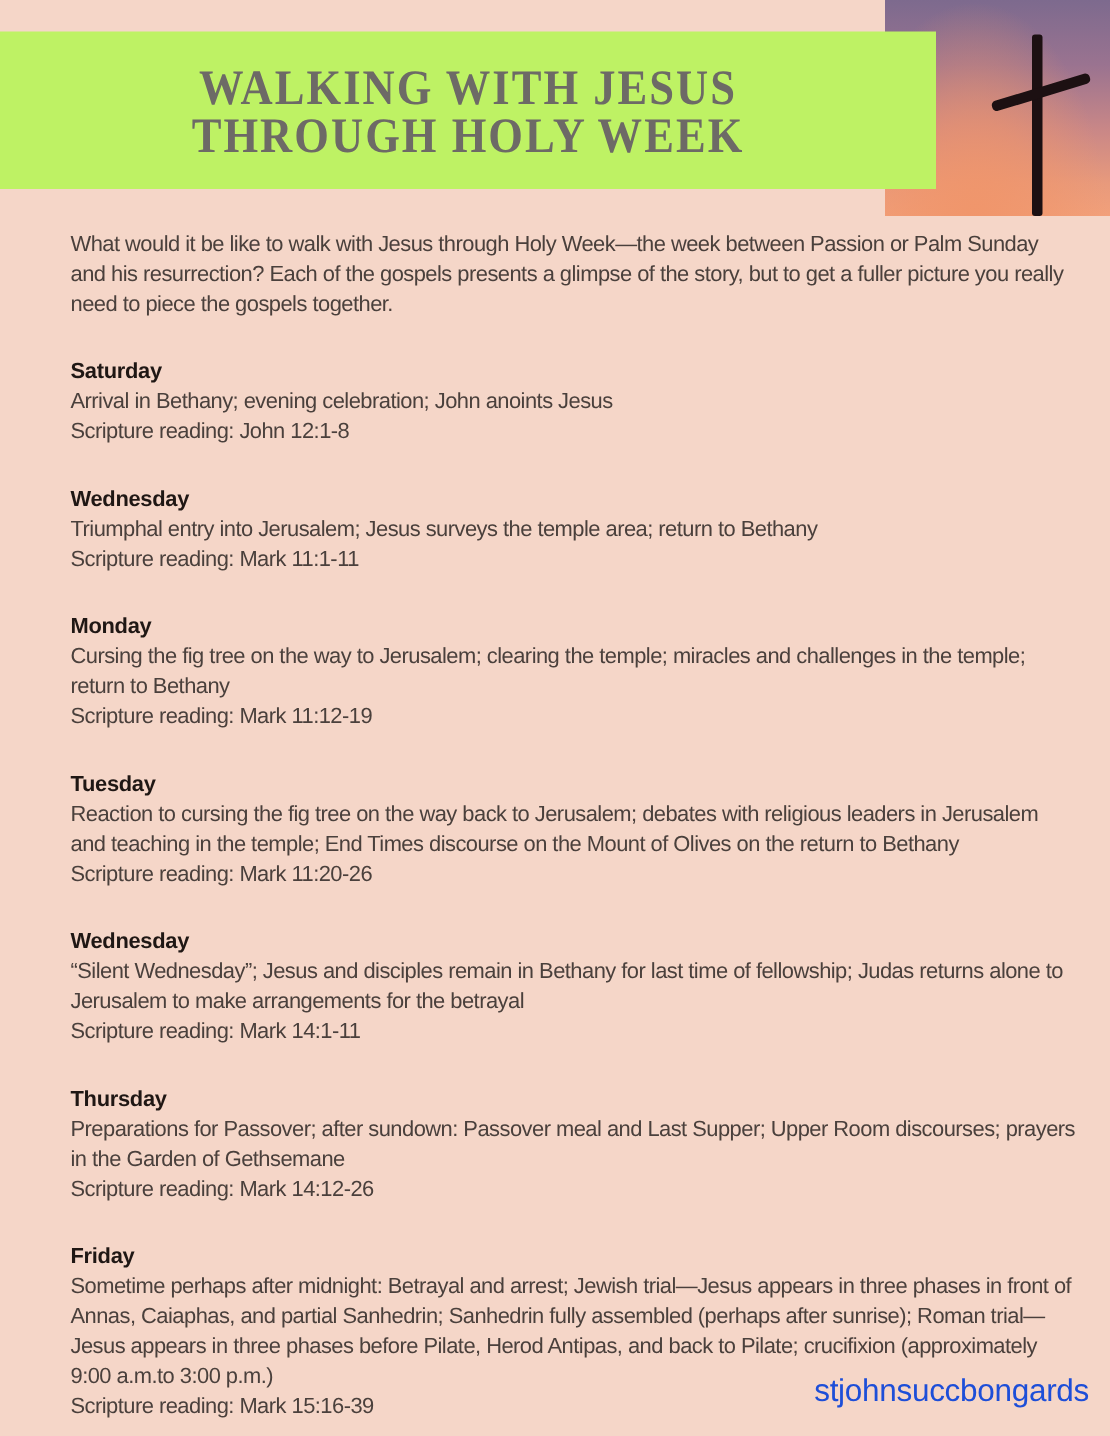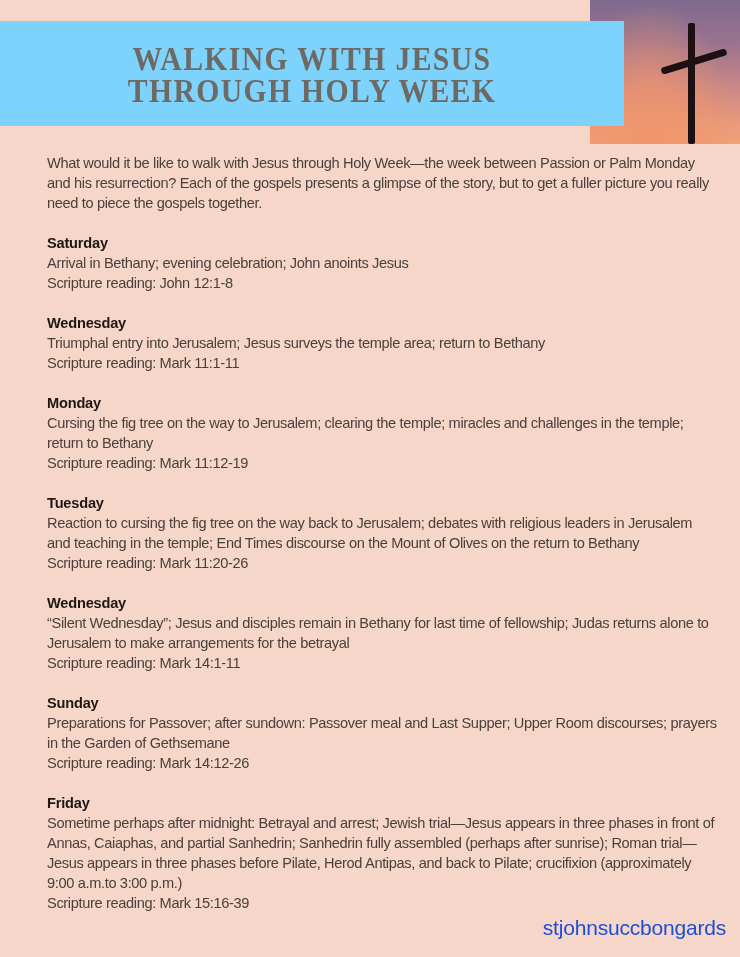--- a/index.html
+++ b/index.html
@@ -19,36 +19,36 @@
     position: absolute; left: 98px; top: 23px; width: 7px; height: 121px;
     background: #1c1012; border-radius: 2px;
   }
   .cross-horizontal {
     position: absolute; left: 70px; top: 58px; width: 68px; height: 7px;
     background: #1c1012; border-radius: 3px;
     transform: rotate(-17deg); transform-origin: center;
   }
   .title-banner {
     position: absolute; left: 0; top: 21px; width: 624px; height: 105px;
-    background: #7dd3fc;
+    background: #bef264;
   }
   .title-text {
     position: absolute; left: 0; top: 22px; width: 624px; text-align: center;
     font-family: "Liberation Serif", serif; font-weight: bold;
     color: #6d6a66; font-size: 33px; line-height: 32px; letter-spacing: 1.5px;
     transform: scaleX(0.9);
   }
   .content {
     position: absolute; left: 47px; top: 153px; width: 670px;
     color: #4a403c; font-size: 14.6px; line-height: 20px;
     letter-spacing: -0.35px;
   }
   .content p { margin: 0; }
   .intro { margin-bottom: 20px !important; }
-  .day-section { margin-bottom: 20px; }
+  .day-section { margin-bottom: 20px; margin-top: 25px; }
   .day-heading { font-weight: bold; color: #1f1714; letter-spacing: -0.2px; }
   .footer-handle {
     position: absolute; right: 14px; top: 916px;
     font-size: 21px; color: #1d4ed8; letter-spacing: -0.2px;
   }
 </style>
 </head>
 <body>
 
 <div class="hero-image">
@@ -57,21 +57,21 @@
 </div>
 
 <div class="title-banner">
   <div class="title-text">
     <div>WALKING WITH JESUS</div>
     <div>THROUGH HOLY WEEK</div>
   </div>
 </div>
 
 <div class="content">
-  <p class="intro">What would it be like to walk with Jesus through Holy Week—the week between Passion or Palm Monday and his resurrection?  Each of the gospels presents a glimpse of the story, but to get a fuller picture you really need to piece the gospels together.</p>
+  <p class="intro">What would it be like to walk with Jesus through Holy Week—the week between Passion or Palm Sunday and his resurrection?  Each of the gospels presents a glimpse of the story, but to get a fuller picture you really need to piece the gospels together.</p>
 
   <div class="day-section">
     <p class="day-heading">Saturday</p>
     <p>Arrival in Bethany; evening celebration; John anoints Jesus</p>
     <p>Scripture reading: John 12:1-8</p>
   </div>
 
   <div class="day-section">
     <p class="day-heading">Wednesday</p>
     <p>Triumphal entry into Jerusalem; Jesus surveys the temple area; return to Bethany</p>
@@ -90,21 +90,21 @@
     <p>Scripture reading: Mark 11:20-26</p>
   </div>
 
   <div class="day-section">
     <p class="day-heading">Wednesday</p>
     <p>“Silent Wednesday”; Jesus and disciples remain in Bethany for last time of fellowship; Judas returns alone to Jerusalem to make arrangements for the betrayal</p>
     <p>Scripture reading: Mark 14:1-11</p>
   </div>
 
   <div class="day-section">
-    <p class="day-heading">Sunday</p>
+    <p class="day-heading">Thursday</p>
     <p>Preparations for Passover; after sundown: Passover meal and Last Supper; Upper Room discourses; prayers in the Garden of Gethsemane</p>
     <p>Scripture reading: Mark 14:12-26</p>
   </div>
 
   <div class="day-section">
     <p class="day-heading">Friday</p>
     <p>Sometime perhaps after midnight: Betrayal and arrest; Jewish trial—Jesus appears in three phases in front of Annas, Caiaphas, and partial Sanhedrin; Sanhedrin fully assembled (perhaps after sunrise); Roman trial—Jesus appears in three phases before Pilate, Herod Antipas, and back to Pilate; crucifixion (approximately 9:00 a.m.to 3:00 p.m.)</p>
     <p>Scripture reading: Mark 15:16-39</p>
   </div>
 </div>

